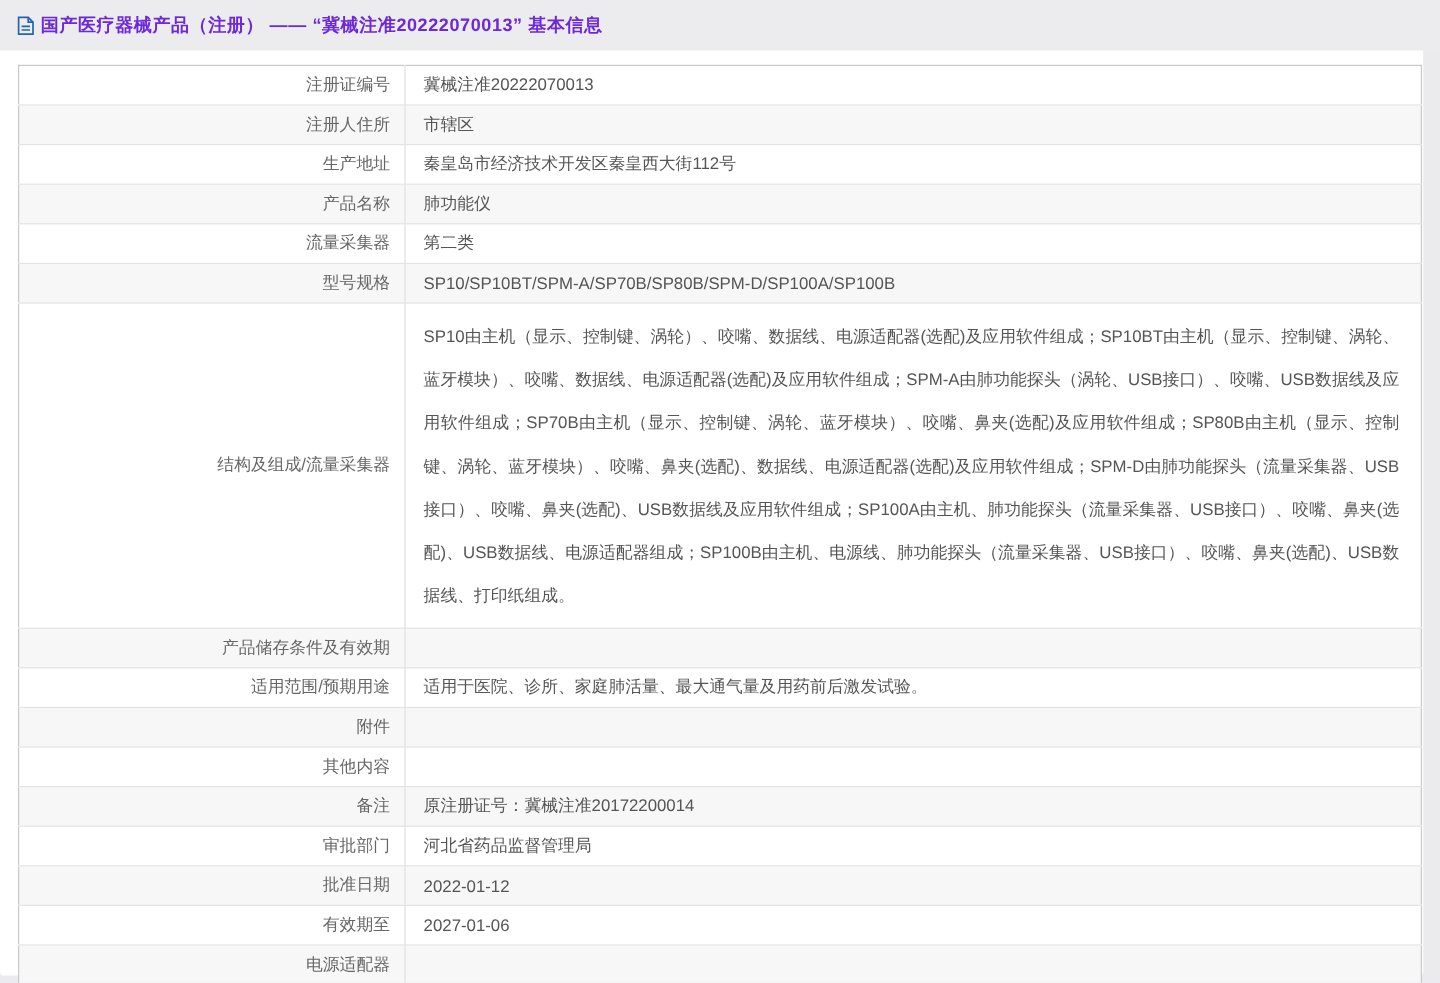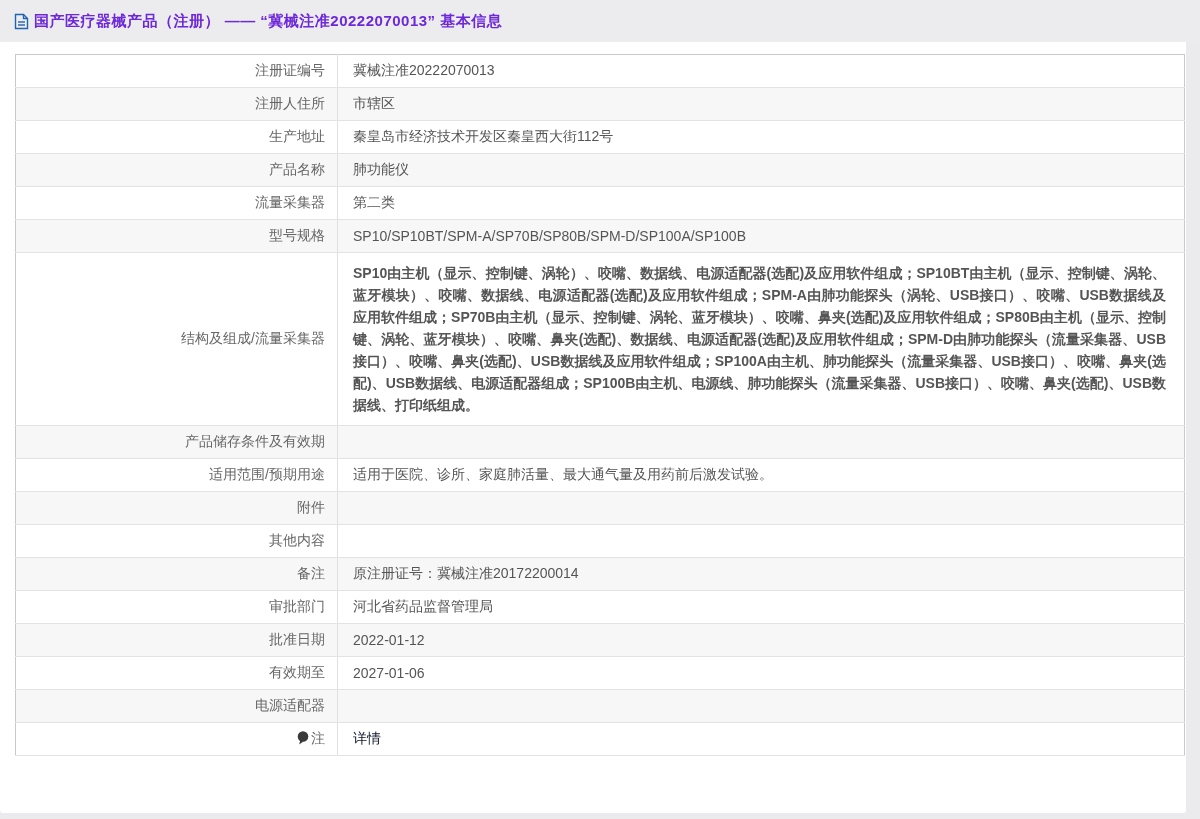--- a/index.html
+++ b/index.html
@@ -55,26 +55,25 @@
     border-right: 1px solid #e0e0e1;
     white-space: nowrap;
   }
   table.reg-table td {
     text-align: left;
     padding: 6px 20px 6px 15px;
     color: #555555;
     margin-top: 34px;
   }
   tr.tall td {
-    line-height: 22px;
+    line-height: 36px;
     text-align: justify;
     padding-top: 9px;
     padding-bottom: 9px;
     padding-right: 18px;
-    font-weight: bold;
   }
   .note-icon { display: inline-block; vertical-align: -2px; margin-right: 2px; }
   a.detail-link { color: #0f172a; text-decoration: none; }
 </style>
 </head>
 <body>
 
 <div class="header-bar">
   <span class="doc-icon">
     <svg width="15" height="17" viewBox="0 0 15 17" fill="none" stroke="#2064b0" stroke-width="1.4">

